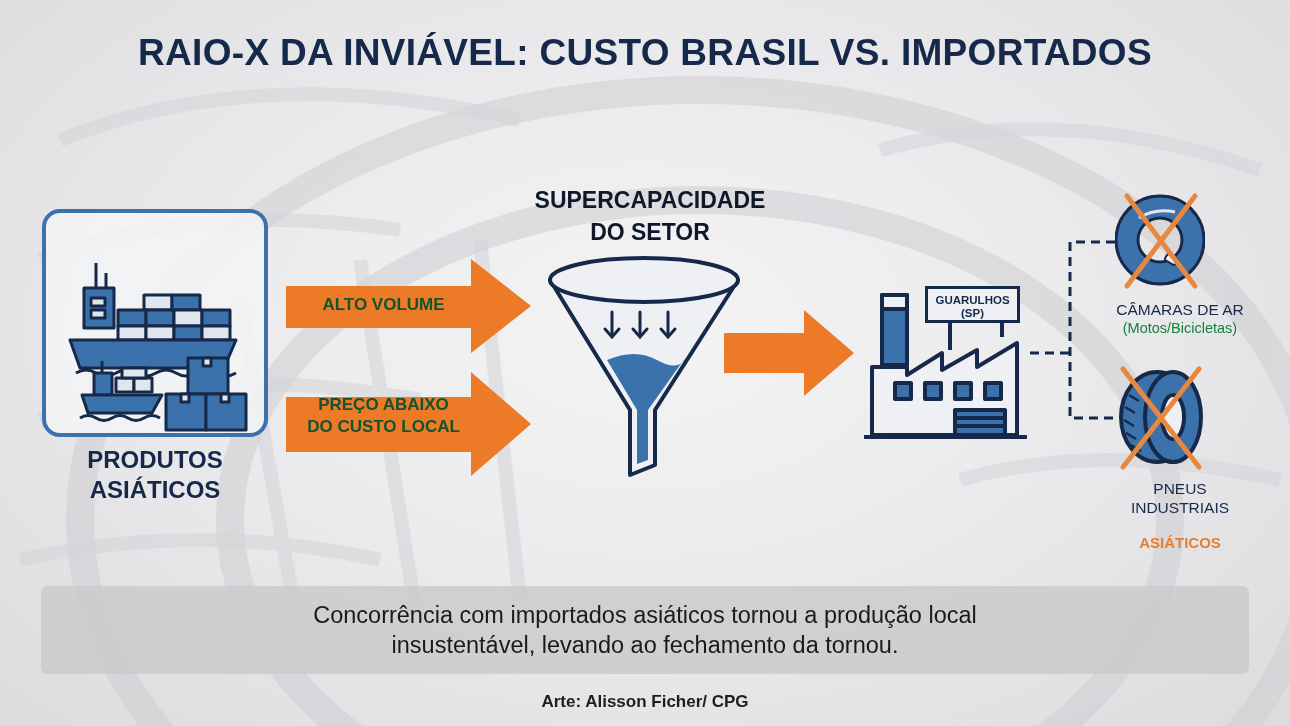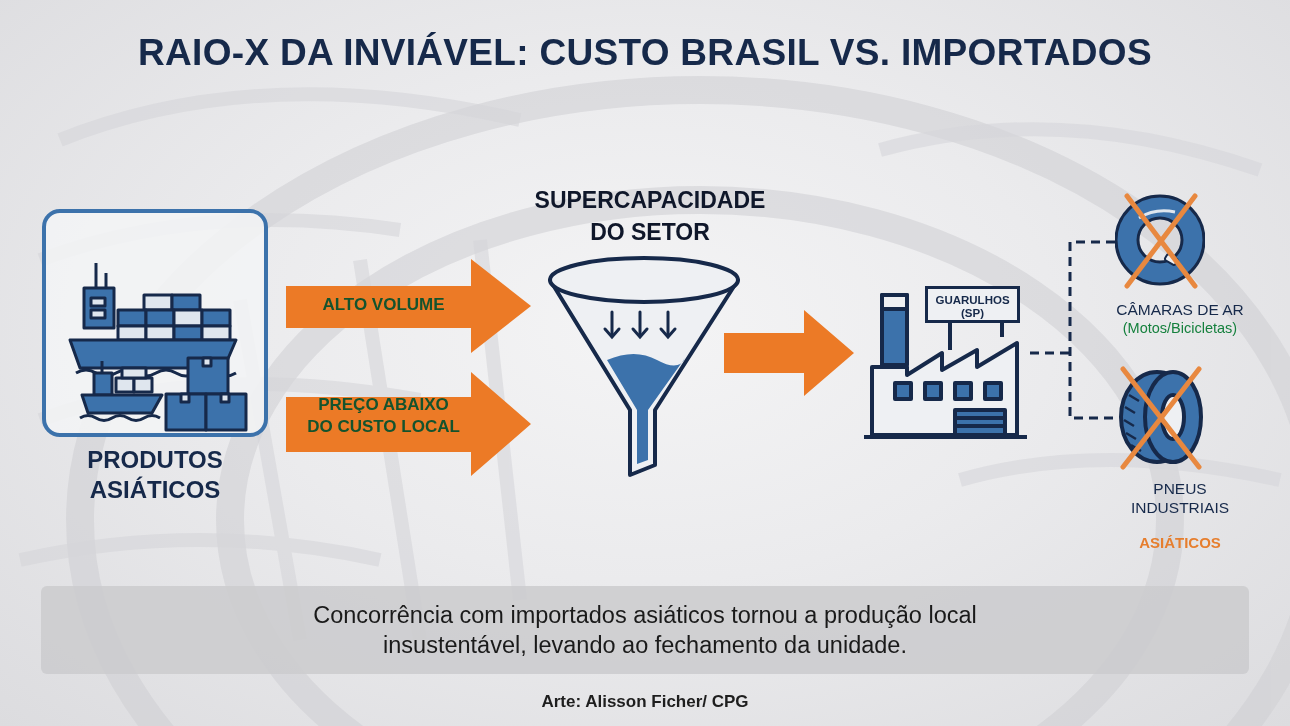--- a/index.html
+++ b/index.html
@@ -240,17 +240,17 @@
 <div class="product-label" style="top:479px;">
   <div class="main">PNEUS</div>
   <div class="main">INDUSTRIAIS</div>
 </div>
 
 <div class="status">ASIÁTICOS</div>
 
 <div class="caption-box">
   <p>
     <span>Concorrência com importados asiáticos tornou a produção local</span><br>
-    <span>insustentável, levando ao fechamento da unidade.</span>
+    <span>insustentável, levando ao fechamento da tornou.</span>
   </p>
 </div>
 
 <div class="credit">Arte: Alisson Ficher/ CPG</div>
 
 </body></html>

